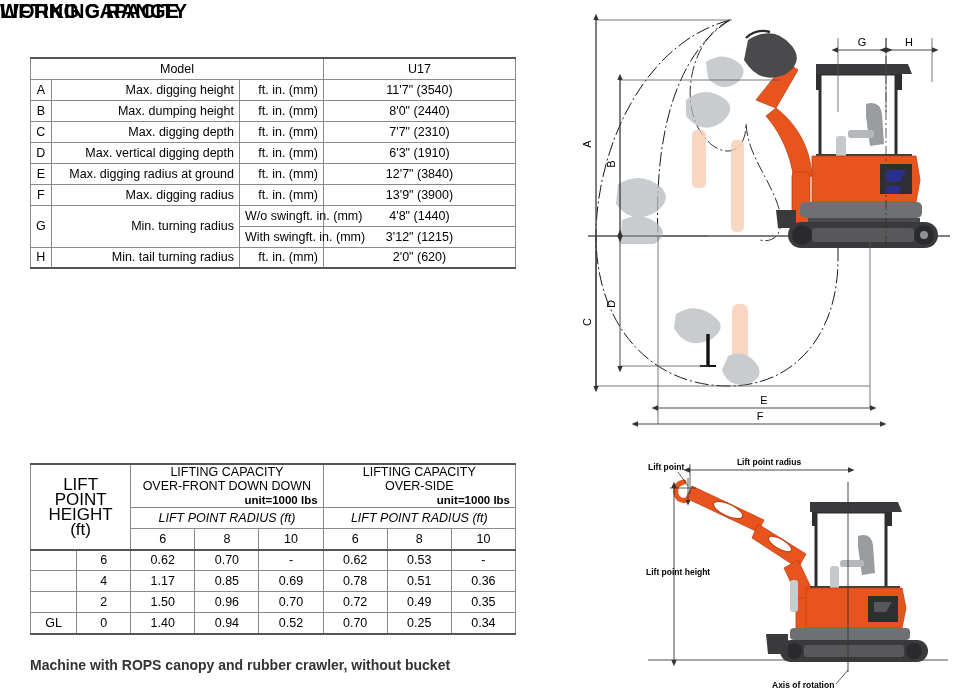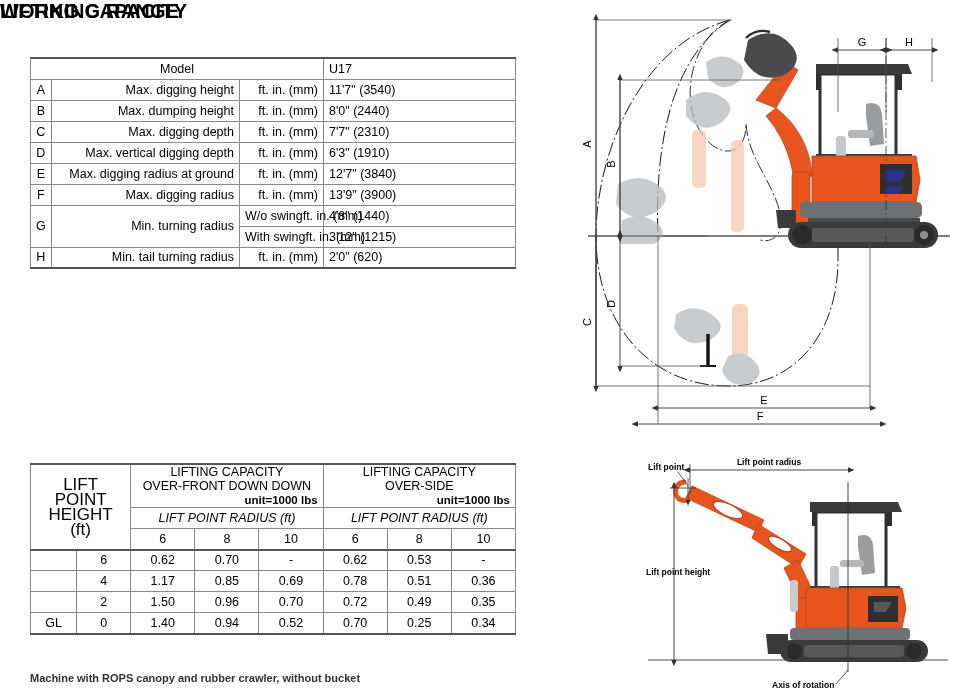--- a/index.html
+++ b/index.html
@@ -37,21 +37,21 @@
   }
   table.spec .topline { border-top: 2px solid #555; }
   table.spec .botline { border-bottom: 2px solid #555; }
 
   
   #working-range-table { left: 30px; top: 57px; width: 486px; }
   #working-range-table td { height: 21px; }
   .wr-letter { width: 20px; text-align: center; border-right: 1px solid #8a8a8a; }
   .wr-name   { text-align: right; }
   .wr-unit   { text-align: right; width: 84px; }
-  .wr-val    { text-align: left; width: 192px; }
+  .wr-val    { text-align: center; width: 192px; }
   .wr-model  { text-align: center; }
   .noleft  { border-left: 0; }
   .noright { border-right: 0; }
 
   
   #lifting-capacity-table { left: 30px; top: 463px; width: 486px; }
   #lifting-capacity-table td { height: 21px; text-align: center; }
   .lc-hdr-h {
     width: 100px; text-align: center; line-height: 15px;
     font-size: 17px; vertical-align: middle;
@@ -61,22 +61,22 @@
     vertical-align: top;
   }
   .lc-grp .unit { display: block; text-align: right; font-weight: bold; font-size: 11.5px; }
   .lc-radius { text-align: center; font-style: italic; }
   .lc-gl { width: 46px; text-align: right; border-right: 0; }
   .lc-ht { width: 54px; text-align: center; }
   .lc-cell { width: 64px; }
   .thickmid { border-left: 2px solid #555; }
 
   .footnote {
-    position: absolute; left: 30px; top: 672px;
-    font-size: 11px; font-weight: bold; color: #333;
+    position: absolute; left: 30px; top: 657px;
+    font-size: 14px; font-weight: bold; color: #333;
   }
 
   
   .diagram { position: absolute; }
   #working-range-diagram { left: 580px; top: 4px; width: 376px; height: 432px; }
   #lift-point-diagram   { left: 640px; top: 448px; width: 316px; height: 244px; }
   .diagram svg { display: block; }
   .dimlabel { font-family: "Liberation Sans", sans-serif; font-size: 11px; fill: #000; }
   .dimlabel-sm { font-family: "Liberation Sans", sans-serif; font-size: 8.5px; fill: #000; font-weight: bold; }
 </style>

